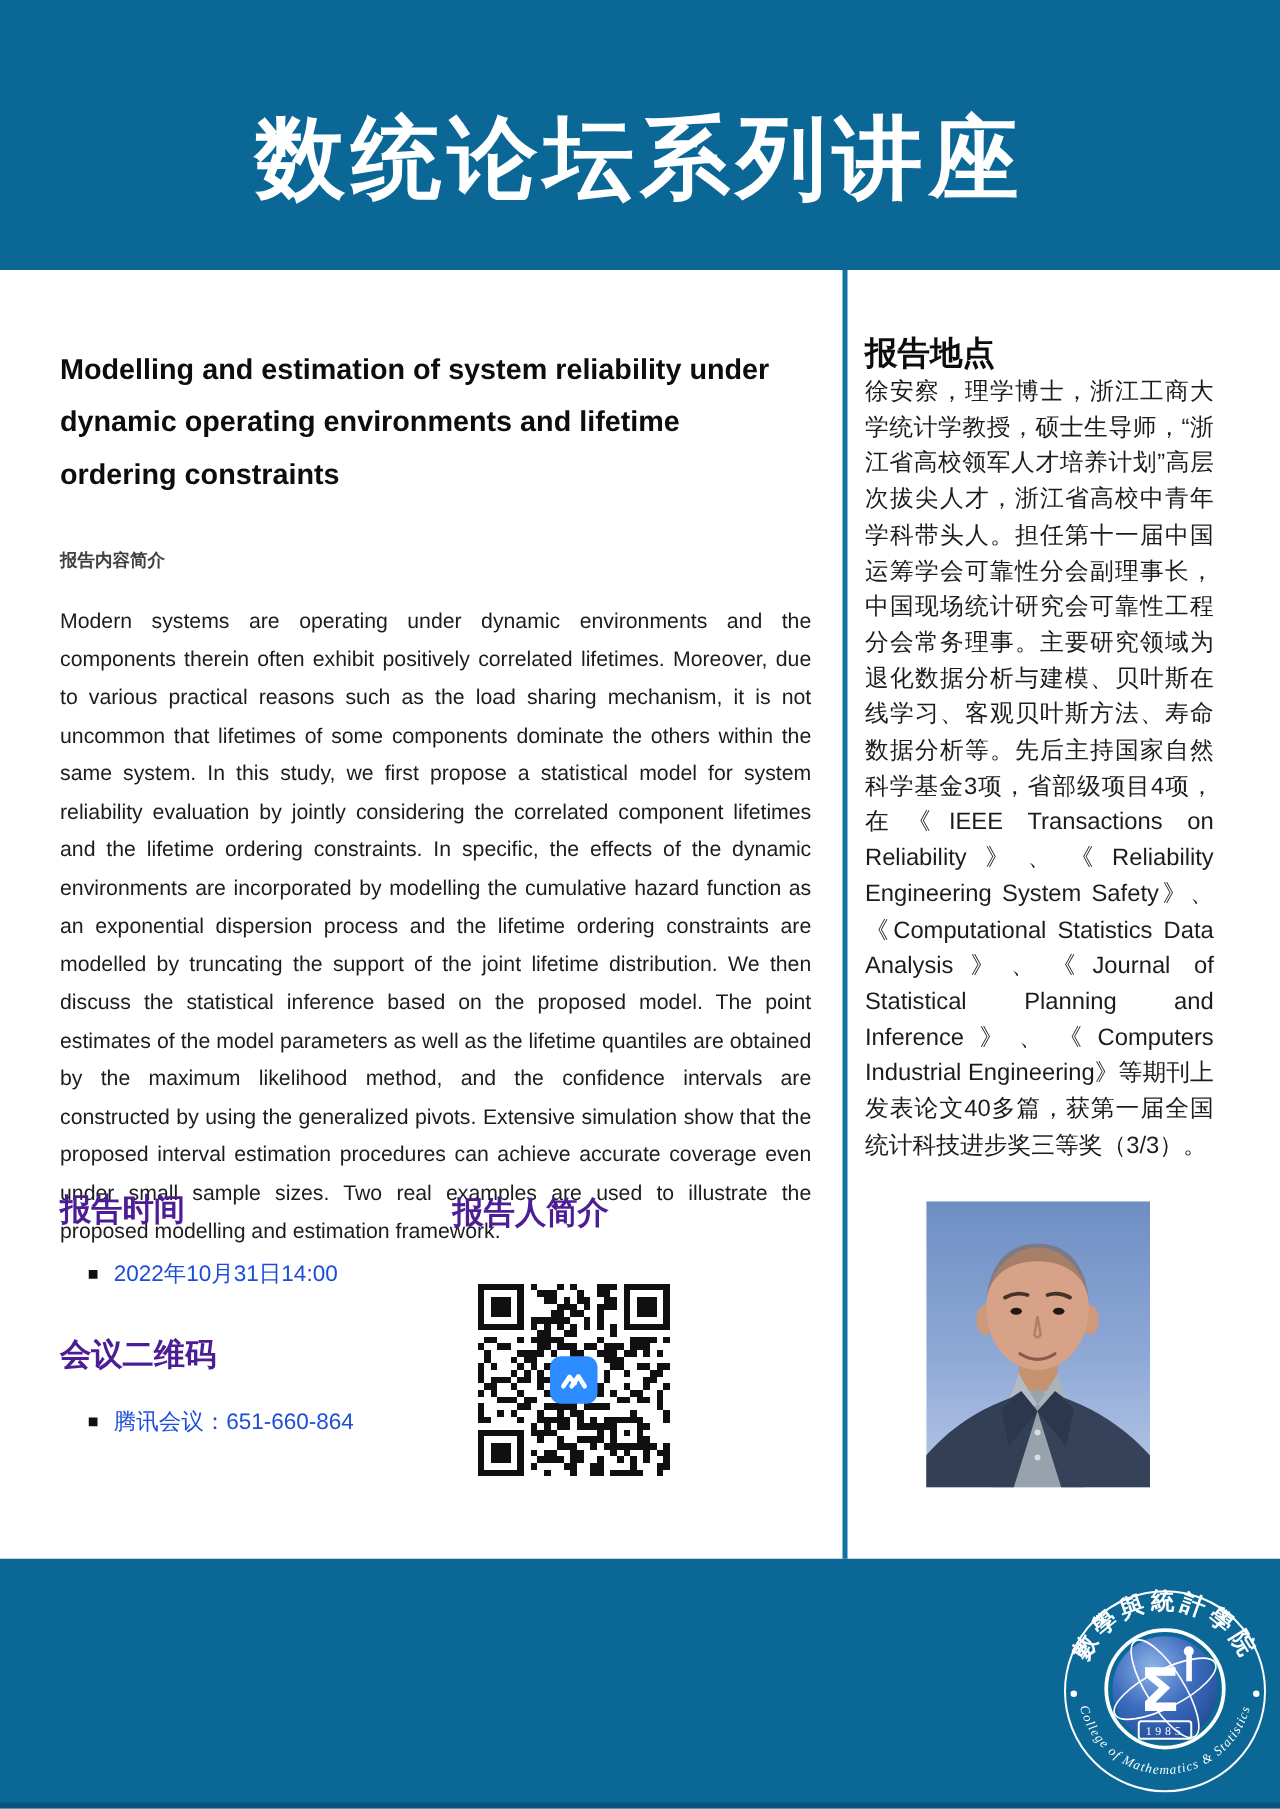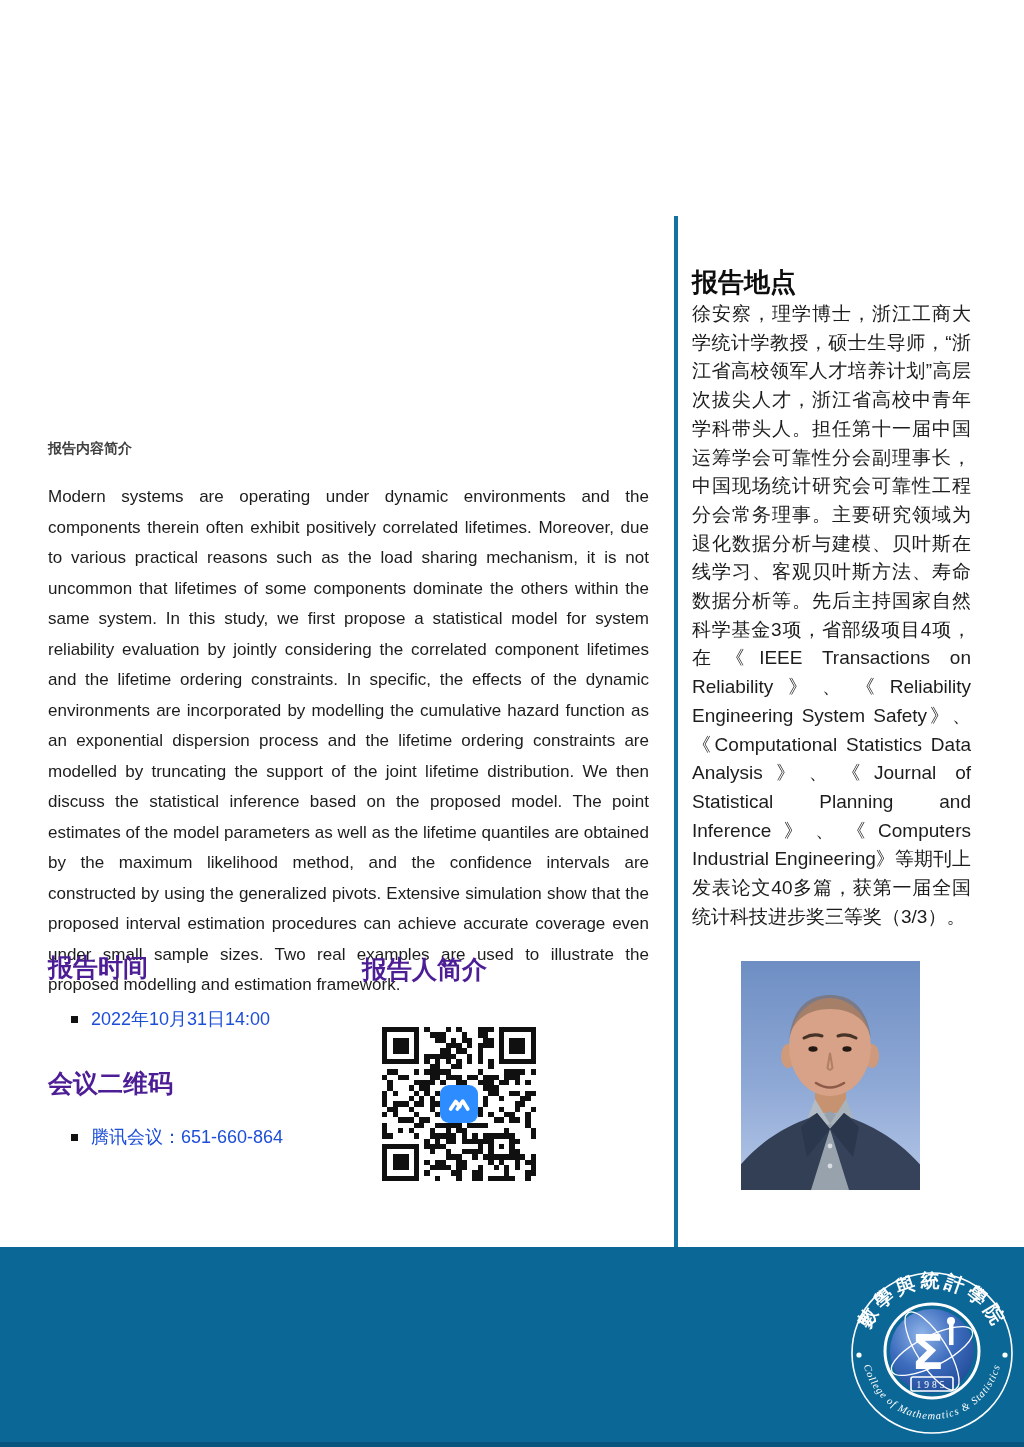--- a/index.html
+++ b/index.html
@@ -75,21 +75,25 @@
     position:absolute;left:120px;top:90px;color:#fff;font-size:28px;letter-spacing:1px;white-space:nowrap;
   }
   .college-logo{position:absolute;left:850px;top:18px;width:164px;height:176px;}
   .footer-edge{position:absolute;left:0;bottom:0;width:100%;height:5px;background:var(--footer-edge);}
 </style>
 </head>
 <body>
 
 <div class="poster">
 
-
+  <header class="header">
+    <h1>数统论坛系列讲座</h1>
+  </header>
+
+  <h2 class="talk-title">Modelling and estimation of system reliability under dynamic operating environments and lifetime ordering constraints</h2>
   <h3 class="abstract-heading">报告内容简介</h3>
   <p class="abstract">Modern systems are operating under dynamic environments and the components therein often exhibit positively correlated lifetimes. Moreover, due to various practical reasons such as the load sharing mechanism, it is not uncommon that lifetimes of some components dominate the others within the same system. In this study, we first propose a statistical model for system reliability evaluation by jointly considering the correlated component lifetimes and the lifetime ordering constraints. In specific, the effects of the dynamic environments are incorporated by modelling the cumulative hazard function as an exponential dispersion process and the lifetime ordering constraints are modelled by truncating the support of the joint lifetime distribution. We then discuss the statistical inference based on the proposed model. The point estimates of the model parameters as well as the lifetime quantiles are obtained by the maximum likelihood method, and the confidence intervals are constructed by using the generalized pivots. Extensive simulation show that the proposed interval estimation procedures can achieve accurate coverage even under small sample sizes. Two real examples are used to illustrate the proposed modelling and estimation framework.</p>
 
   <h3 class="h-big time-heading">报告时间</h3>
   <div class="bullet-item time-item">
     <span class="bullet-square"></span>
     <span>2022年10月31日14:00</span>
   </div>
 
   <h3 class="h-big location-heading">会议二维码</h3>

